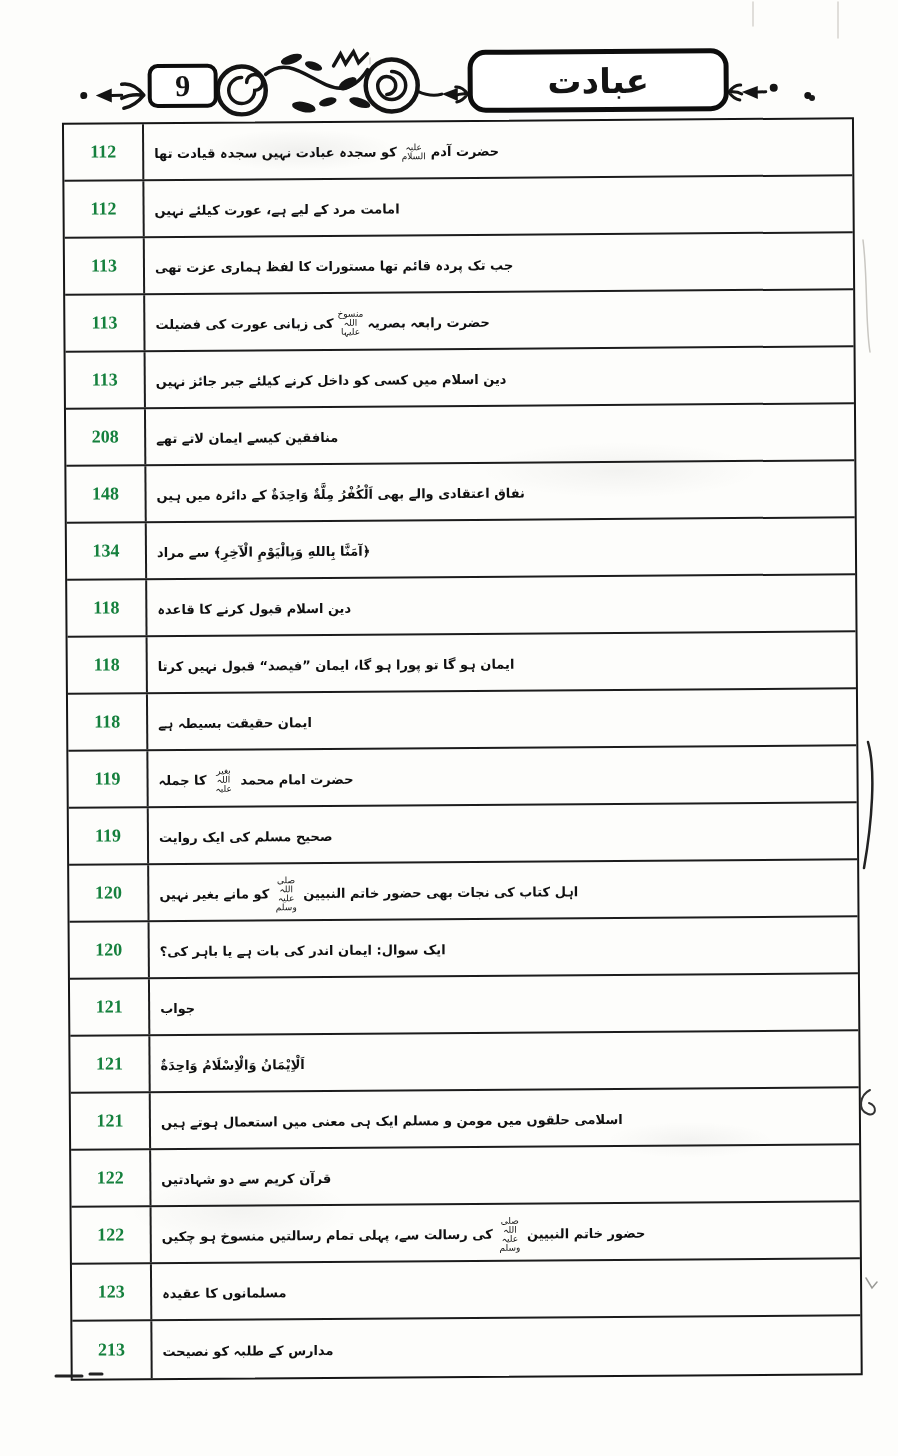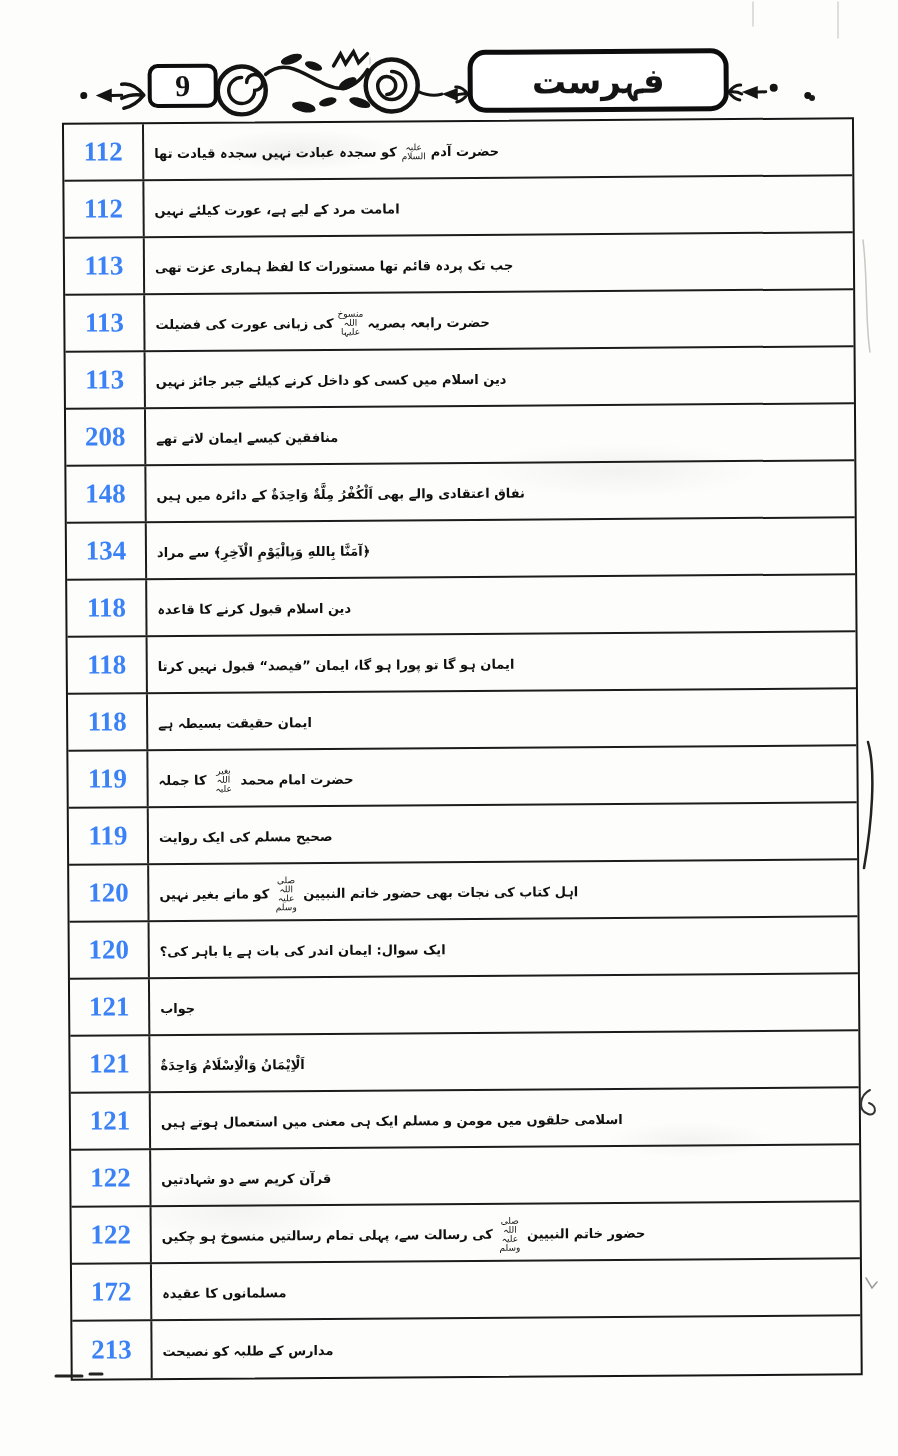--- a/index.html
+++ b/index.html
@@ -34,21 +34,21 @@
   
   .toc{
     position:absolute;left:66px;top:120px;width:792px;box-sizing:border-box;
     border:2.5px solid #161616;background:transparent;
   }
   .row{display:flex;height:57px;border-bottom:2px solid #1c1c1c;box-sizing:border-box;}
   .row:last-child{border-bottom:none;}
   .num{
     width:80px;flex:0 0 80px;border-right:2px solid #1c1c1c;box-sizing:border-box;
     display:flex;align-items:center;justify-content:center;
-    font-family:"Liberation Serif","DejaVu Serif",serif;font-size:27px;font-weight:bold;color:#3b82f6;text-align:center;
+    font-family:"Liberation Serif","DejaVu Serif",serif;font-size:18px;font-weight:bold;color:#15803d;text-align:center;
   }
   .title{
     flex:1;display:flex;align-items:center;justify-content:flex-end;
     direction:rtl;text-align:right;white-space:nowrap;overflow:hidden;
     padding:6px 40px 2px 10px;font-size:24px;font-weight:bold;color:#101010;
   }
   .hon{
     display:inline-block;width:30px;font-size:9px;font-weight:normal;line-height:1;
     text-align:center;vertical-align:-2px;margin:1px 2px;white-space:normal;
   }
@@ -93,21 +93,21 @@
       <circle cx="698" cy="45" r="4" fill="#141414" stroke="none"></circle>
       <circle cx="732" cy="53" r="3.5" fill="#141414" stroke="none"></circle>
     </g>
   </svg>
 
   <div class="num-box">
     <span>9</span>
   </div>
 
   <div class="hdr-box">
-    <span>فہرست</span>
+    <span>عبادت</span>
   </div>
 
   <div class="toc">
   <div class="row">
     <div class="num">112</div>
     <div class="title" style="font-size: 13px;">حضرت آدم <span class="hon">علیہ السلام</span> کو سجدہ عبادت نہیں سجدہ قیادت تھا</div>
   </div>
 
   <div class="row">
     <div class="num">112</div>
@@ -198,21 +198,21 @@
     <div class="num">122</div>
     <div class="title" style="font-size: 13px;">قرآن کریم سے دو شہادتیں</div>
   </div>
 
   <div class="row">
     <div class="num">122</div>
     <div class="title" style="font-size: 13px;">حضور خاتم النبیین <span class="hon">صلی اللہ علیہ وسلم</span> کی رسالت سے، پہلی تمام رسالتیں منسوخ ہو چکیں</div>
   </div>
 
   <div class="row">
-    <div class="num">172</div>
+    <div class="num">123</div>
     <div class="title" style="font-size: 13px;">مسلمانوں کا عقیدہ</div>
   </div>
 
   <div class="row">
     <div class="num">213</div>
     <div class="title" style="font-size: 13px;">مدارس کے طلبہ کو نصیحت</div>
   </div>
 </div>
 
 </div>

